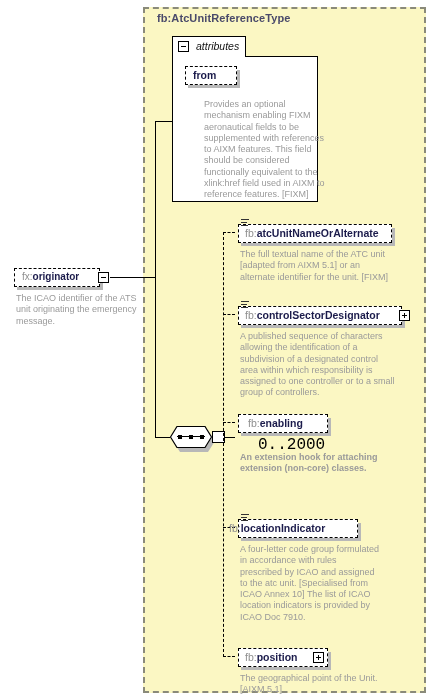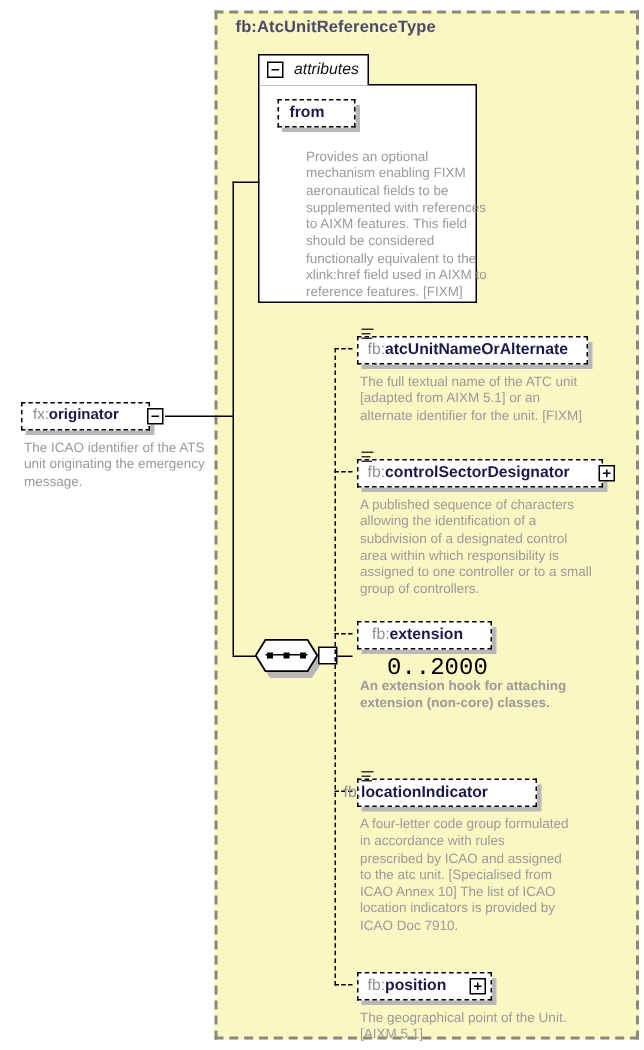--- a/index.html
+++ b/index.html
@@ -391,21 +391,21 @@
     <i></i>
     <i></i>
     <i></i>
   </div>
 <div class="elem-text" style="left:245px; top:309px;"><span class="ns">fb:</span><span class="nm">controlSectorDesignator</span></div>
 <div class="toggle plus" style="left:399px; top:310px;"></div>
 <div class="elem-doc" style="left:240px; top:331px; width:156px;">A published sequence of characters allowing the identification of a subdivision of a designated control area within which responsibility is assigned to one controller or to a small group of controllers.</div>
 
 <div class="elem-shadow" style="left:241px; top:418px; width:90px; height:18px;"></div>
 <div class="elem-box" style="left:238px; top:414px; width:90px; height:19px;"></div>
-<div class="elem-text" style="left:248px; top:417px;"><span class="ns">fb:</span><span class="nm">extension</span></div>
+<div class="elem-text" style="left:248px; top:417px;"><span class="ns">fb:</span><span class="nm">enabling</span></div>
 <div class="cardinality" style="left:258px; top:436px;">0..2000</div>
 <div class="elem-doc" style="left:240px; top:452px; width:150px;font-weight:bold;">An extension hook for attaching extension (non-core) classes.</div>
 
 <div class="elem-shadow" style="left:241px; top:523px; width:120px; height:18px;"></div>
 <div class="elem-box" style="left:238px; top:519px; width:120px; height:19px;"></div>
 <div class="doc-glyph" style="left:241px; top:514px;">
     <i></i>
     <i></i>
     <i></i>
   </div>

